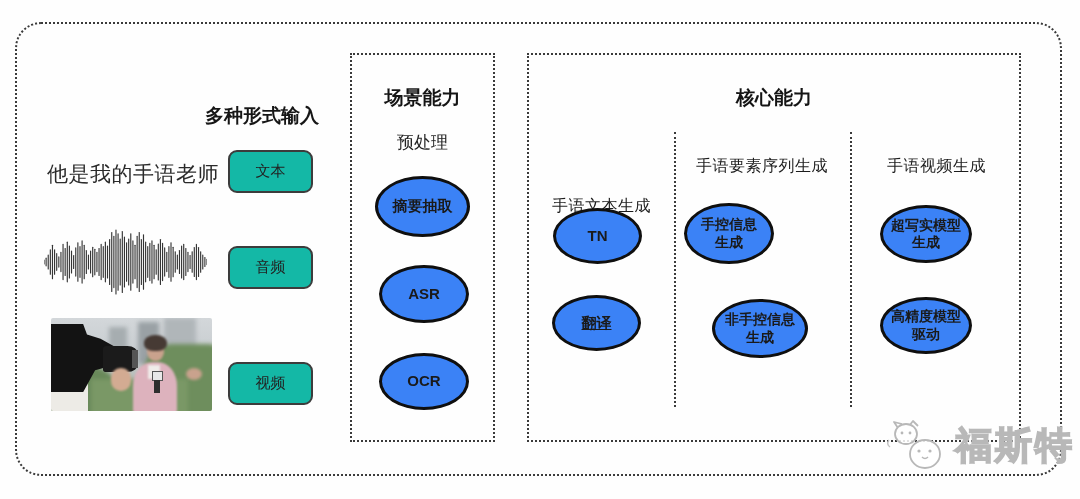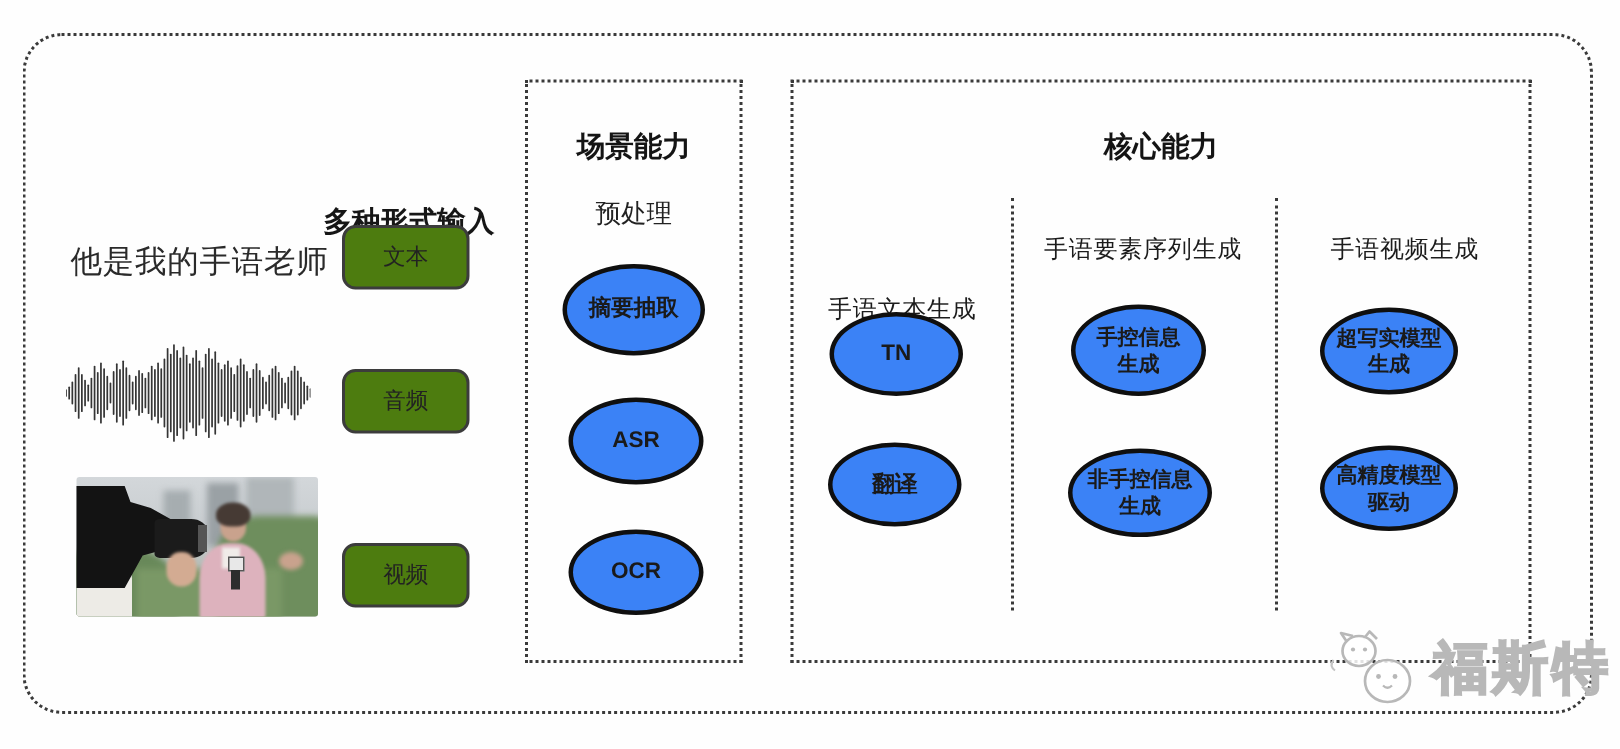--- a/index.html
+++ b/index.html
@@ -19,35 +19,35 @@
     position: absolute;
     left: 15px; top: 22px;
     width: 1047px; height: 454px;
     border: 2px dotted #3a3a3a;
     border-radius: 26px;
   }
 
   
   .input-title {
     position: absolute; left: 205px; top: 103px;
-    width: 135px; text-align: center;
-    font-size: 19px; font-weight: 700; color: #161616; margin-top: 32px;
+    width: 135px; text-align: left;
+    font-size: 19px; font-weight: 700; color: #161616;
   }
   .sample-text {
     position: absolute; left: 47px; top: 160px;
     width: 170px;
     font-size: 21px; color: #2a2a2a; letter-spacing: 0.5px;
     white-space: nowrap;
   }
   .io-box {
     position: absolute; left: 228px;
     width: 85px; height: 43px;
     border: 2px solid #3c3c3c; border-radius: 9px;
     display: flex; align-items: center; justify-content: center;
-    font-size: 15px; color: #222; background: #4d7c0f;
+    font-size: 15px; color: #222; background: #14b8a6;
   }
   .io-box.text  { top: 150px; }
   .io-box.audio { top: 246px; }
   .io-box.video { top: 362px; }
 
   .waveform {
     position: absolute; left: 44px; top: 228px;
     width: 163px; height: 68px;
   }
 
@@ -123,21 +123,21 @@
     text-align: center; white-space: pre-line;
     font-size: 15px; font-weight: 600; color: #1a1a1a; line-height: 1.25;
     padding: 0 4px;
   }
   .node.small-text { font-size: 14px; }
   .n-summary { left: 375px; top: 176px; width: 95px; height: 61px; }
   .n-asr     { left: 379px; top: 265px; width: 90px; height: 58px; }
   .n-ocr     { left: 379px; top: 353px; width: 90px; height: 57px; }
   .n-tn      { left: 553px; top: 208px; width: 89px; height: 56px; }
   .n-trans   { left: 552px; top: 295px; width: 89px; height: 56px; text-decoration: underline; }
-  .n-manual  { left: 714px; top: 203px; width: 90px; height: 61px; }
+  .n-manual  { left: 684px; top: 203px; width: 90px; height: 61px; }
   .n-nonman  { left: 712px; top: 299px; width: 96px; height: 59px; }
   .n-hyper   { left: 880px; top: 205px; width: 92px; height: 58px; }
   .n-precise { left: 880px; top: 297px; width: 92px; height: 57px; }
 
   
   .watermark {
     position: absolute; left: 885px; top: 418px;
     display: flex; align-items: center;
     z-index: 5;
   }

